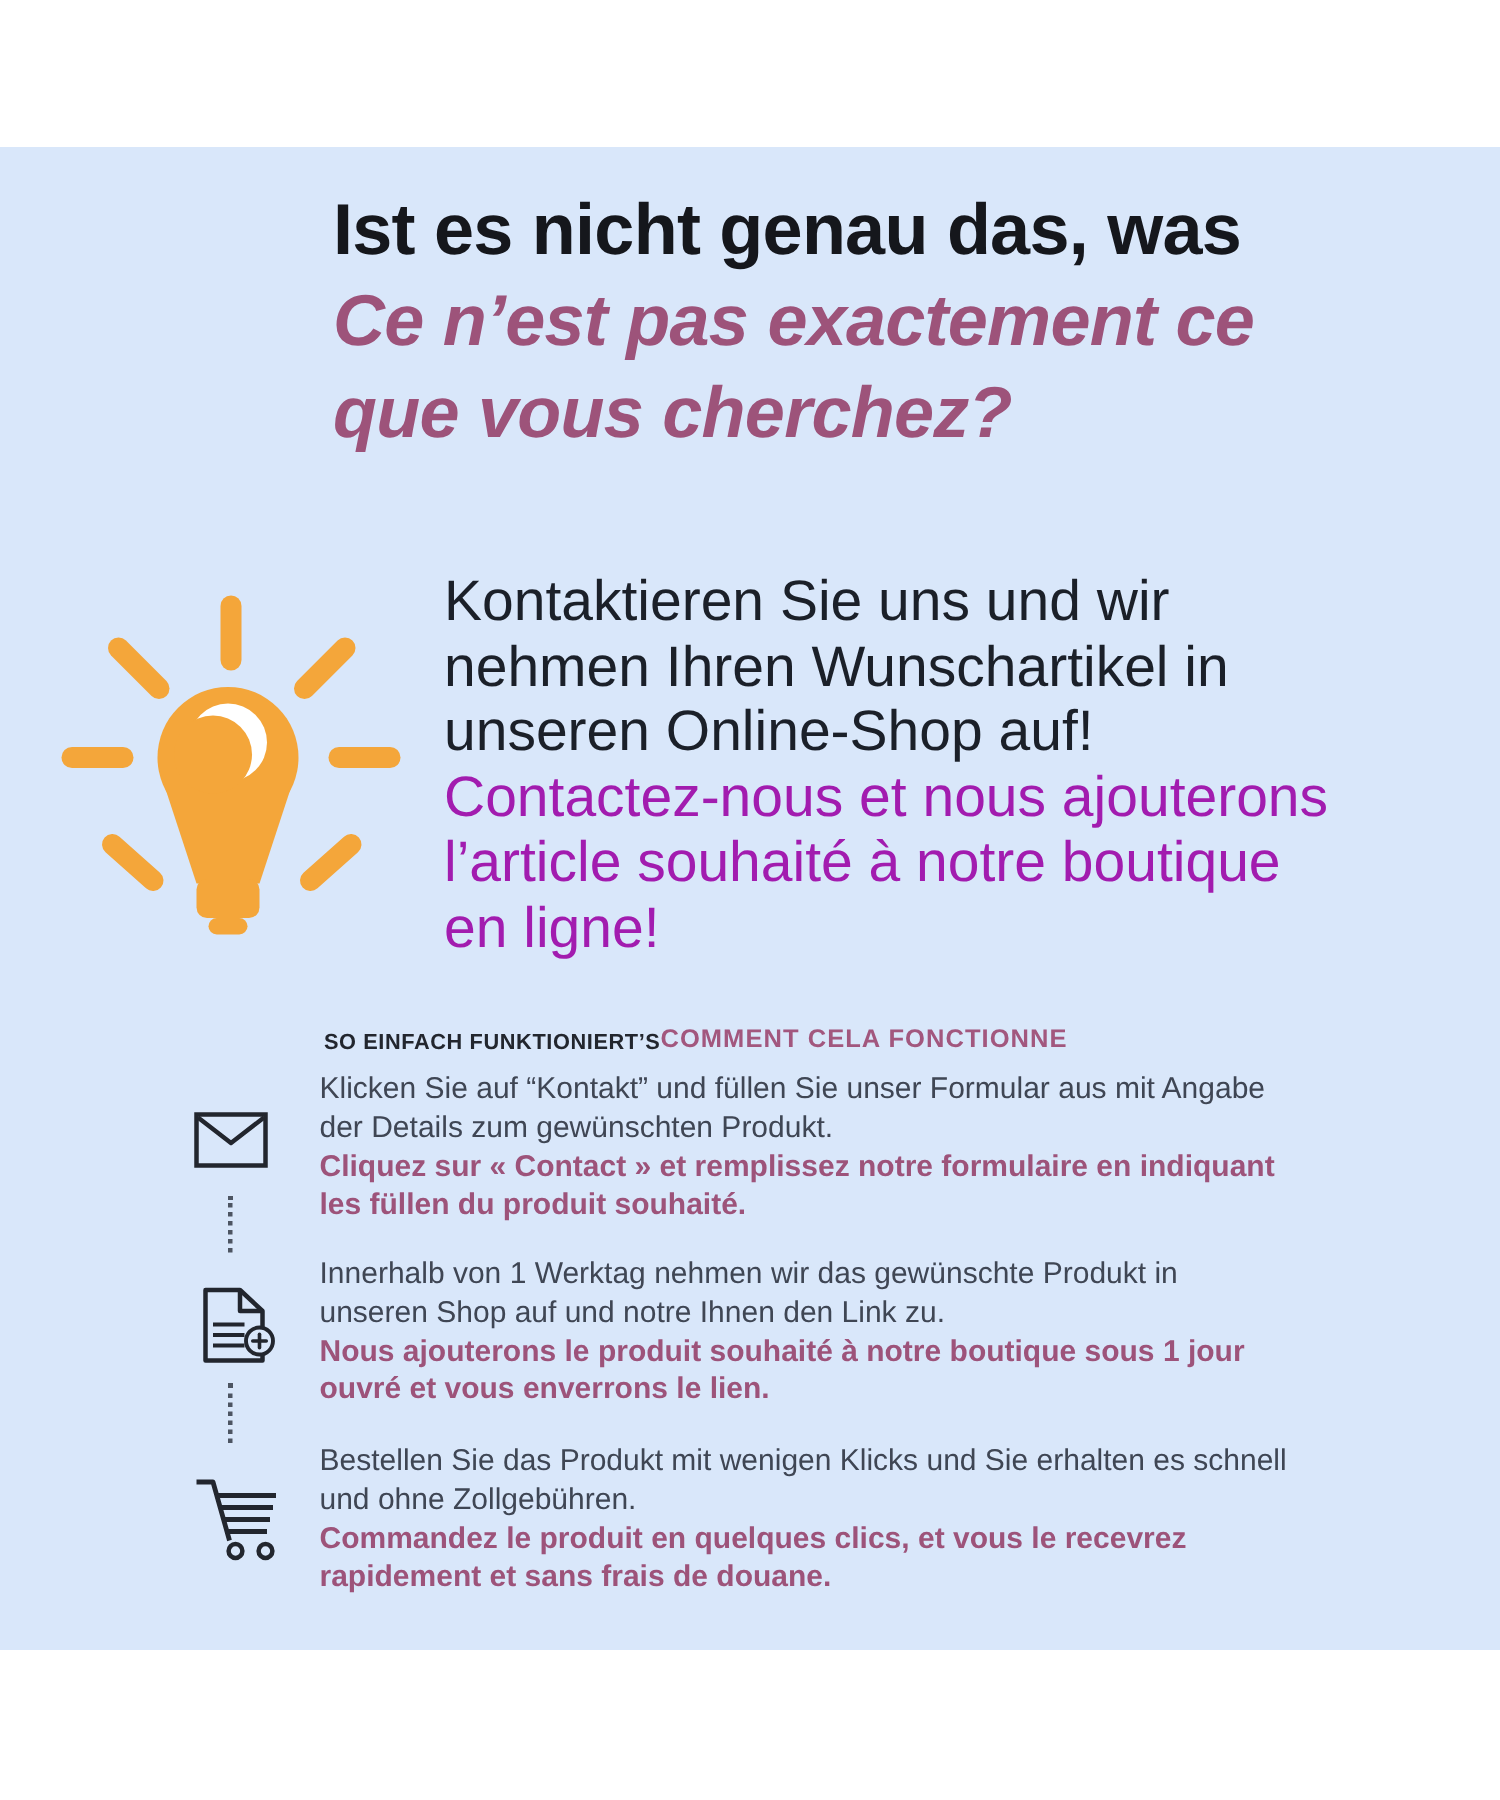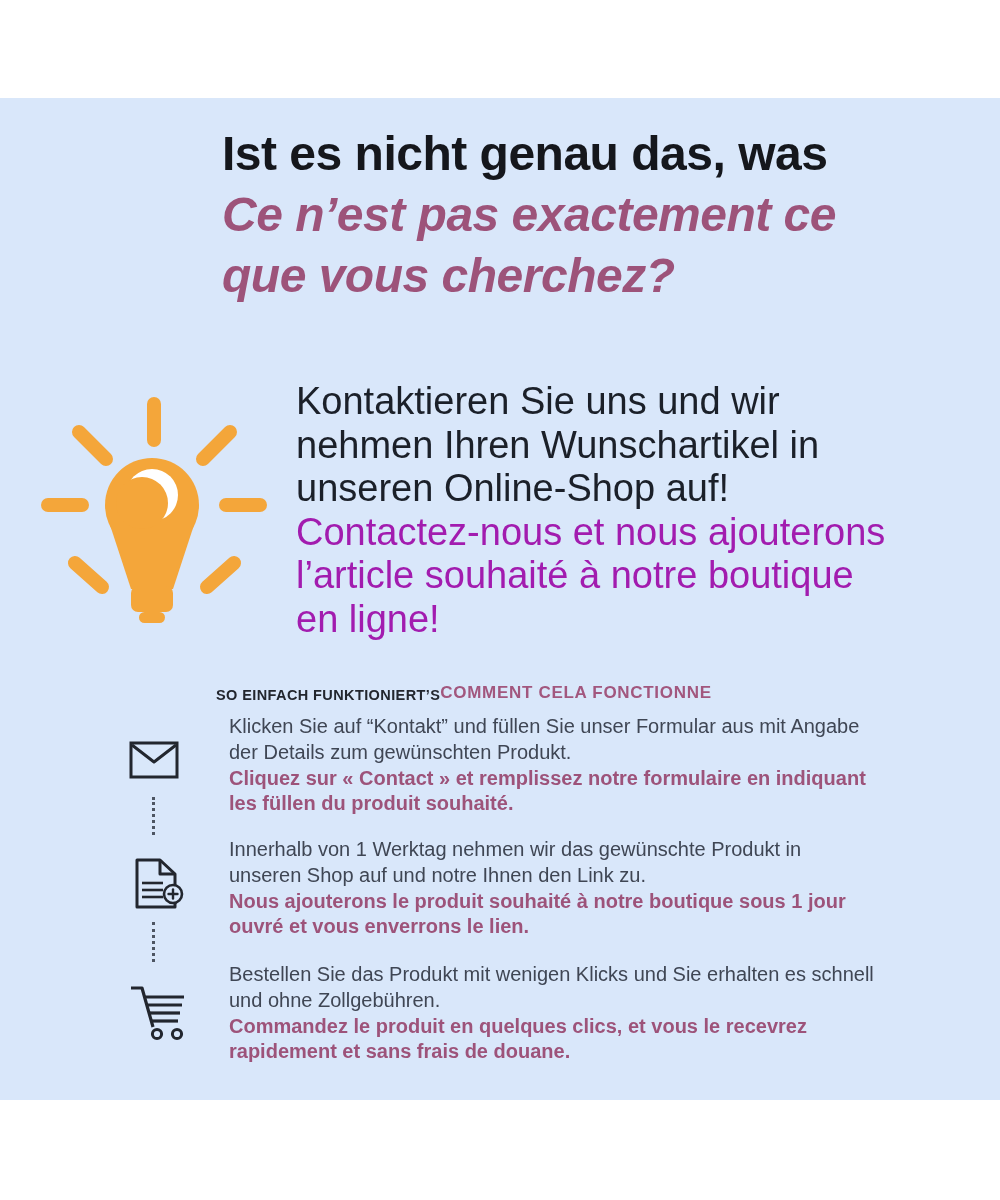--- a/index.html
+++ b/index.html
@@ -12,21 +12,21 @@
   .headline { position:absolute; left:222px; top:123px; font-weight:bold; font-size:48px; line-height:61px; color:#15171c; letter-spacing:-0.5px; white-space:nowrap; }
   .headline .fr { color:#9d537a;font-style:italic; }
 
   .intro { position:absolute; left:296px; top:380px; font-weight:normal; font-size:38px; line-height:43.6px; color:#1b2029; white-space:nowrap; }
   .intro .fr { color:#a21caf; }
 
   .how { position:absolute; left:216px; top:683px; display:flex; gap:0; align-items:flex-end; white-space:nowrap; }
   .how-de { font-size:14.5px; font-weight:bold; letter-spacing:0.4px; color:#22262e; }
   .how-fr { font-size:17px; font-weight:bold; letter-spacing:0.7px; color:#a2577e; }
 
-  .step { position:absolute; left:213px; font-size:20px; line-height:25.8px; color:#3f4654; white-space:nowrap;margin-left:16px; }
+  .step { position:absolute; left:213px; font-size:20px; line-height:25.8px; color:#3f4654; white-space:nowrap; }
   .step .fr { font-weight:bold; color:#9d537a; }
   .step-1 { top:714px; }
   .step-2 { top:837px; }
   .step-3 { top:962px; }
 
   .abs { position:absolute; }
   .connector { position:absolute; left:152px; width:0; border-left:3px dotted #4d5562; }
   .connector-1 { top:797px; height:38px; }
   .connector-2 { top:922px; height:40px; }
 </style>

